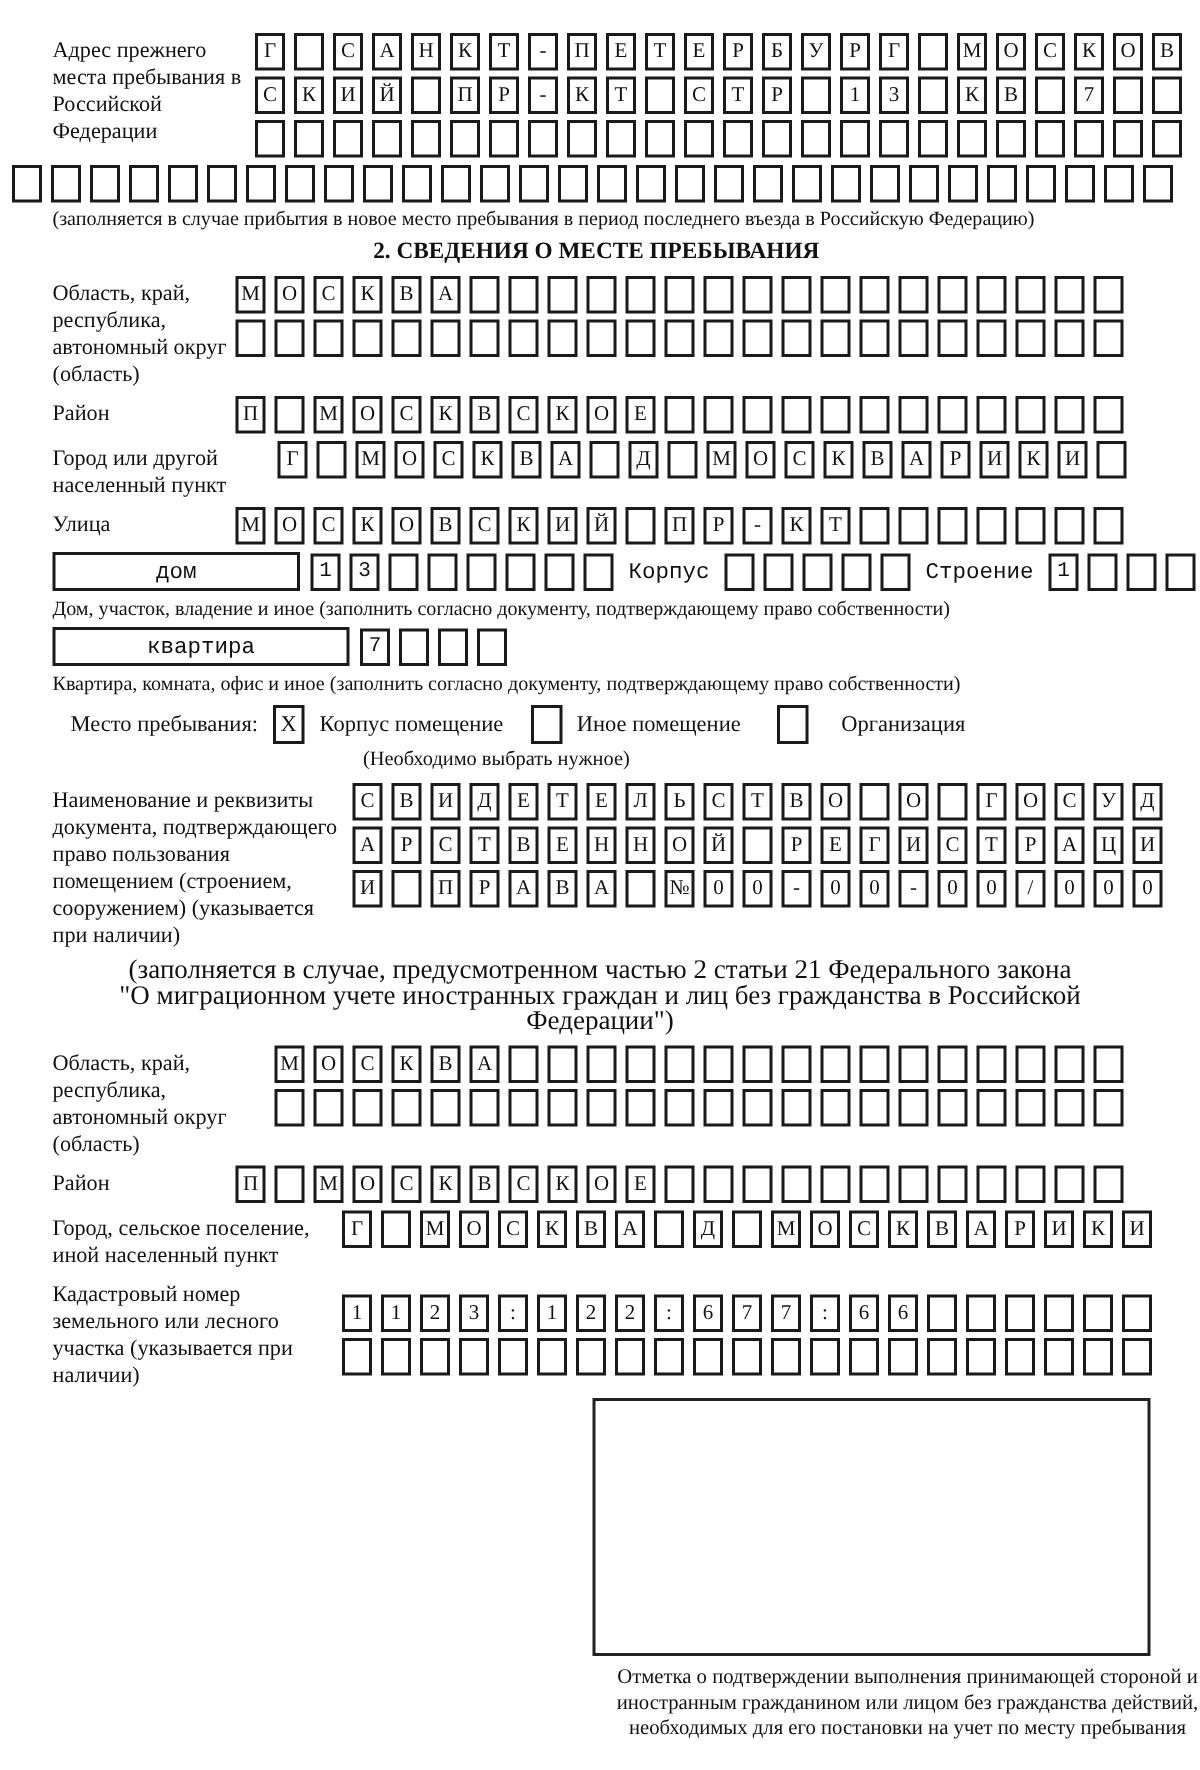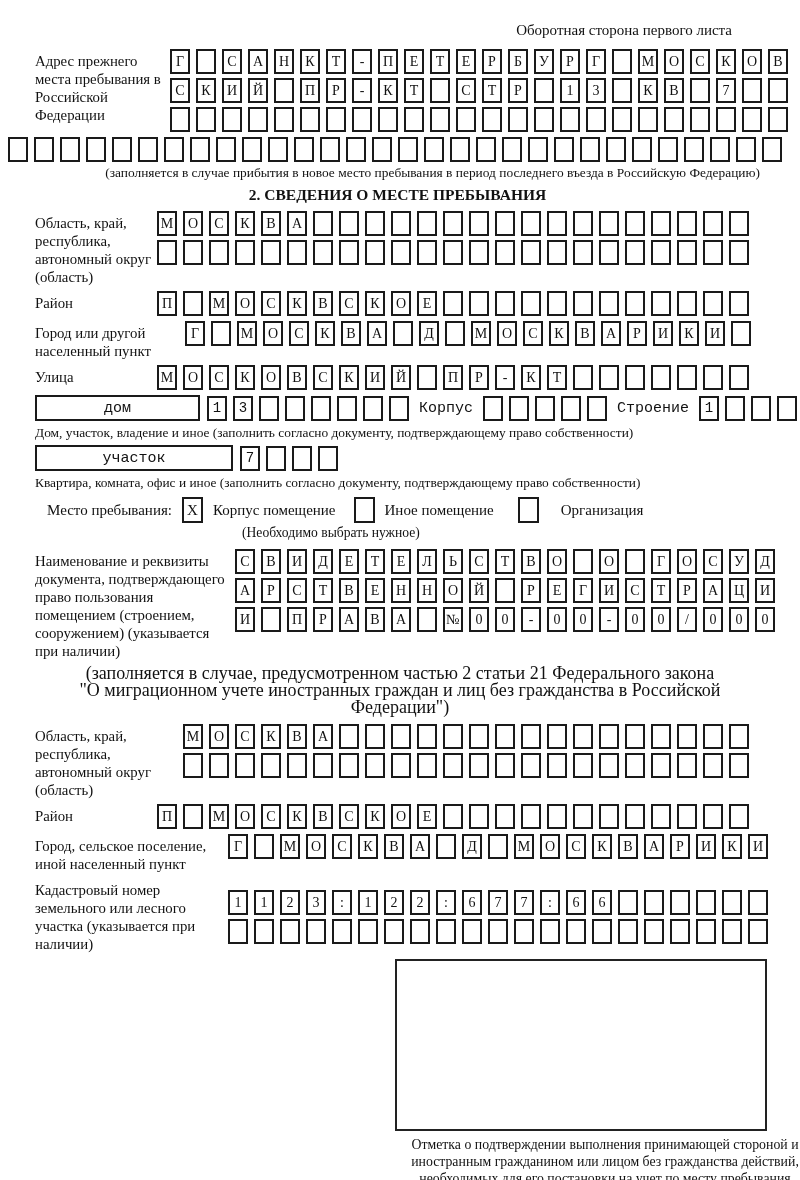--- a/index.html
+++ b/index.html
@@ -22,21 +22,21 @@
   .cells { display:flex; gap:6px; }
   .cell {
     flex:0 0 20px; width:20px; height:25px;
     border:2px solid #1a1a1a;
     display:inline-flex; align-items:center; justify-content:center;
     font-size:14px; line-height:1;
   }
   .fullrow { margin-left:-27px; margin-bottom:3px; }
 
   .caption { font-size:13.4px; line-height:16px; margin:0 0 4px 0; }
-  .caption.center { text-align:right; padding-right:30px; }
+  .caption.center { text-align:left; padding-right:30px; }
   .sec-title { font-weight:bold; text-align:center; font-size:15.5px; margin:5px 30px 7px 0; }
 
   .wide-cell {
     border:2px solid #1a1a1a; height:26px;
     display:flex; align-items:center; justify-content:center;
     flex:0 0 auto; font-size:15px;
   }
   .house-row, .apt-row { display:flex; align-items:center; gap:7px; margin-bottom:4px;font-family:Liberation Mono, monospace; }
   .inline-lbl { font-size:15px; padding:0 3px; }
 
@@ -57,21 +57,20 @@
   .stamp-caption {
     margin:5px 0 0 352px; width:436px;
     text-align:center; font-size:13.8px; line-height:17px;
   }
 </style>
 </head>
 <body>
 
 <div class="page">
 
-  <div class="header-note">Оборотная сторона первого листа</div>
 
   <div class="row">
     <div class="lbl w135">Адрес прежнего места пребывания в Российской Федерации</div>
     <div class="rows">
       <div class="cells">
           <span class="cell">Г</span>
           <span class="cell"></span>
           <span class="cell">С</span>
           <span class="cell">А</span>
           <span class="cell">Н</span>
@@ -351,21 +350,21 @@
     <div class="cells">
         <span class="cell">1</span>
         <span class="cell"></span>
         <span class="cell"></span>
         <span class="cell"></span>
       </div>
   </div>
   <div class="caption">Дом, участок, владение и иное (заполнить согласно документу, подтверждающему право собственности)</div>
 
   <div class="apt-row">
-    <div class="wide-cell" style="width:198px;">участок</div>
+    <div class="wide-cell" style="width:198px;">квартира</div>
     <div class="cells">
         <span class="cell">7</span>
         <span class="cell"></span>
         <span class="cell"></span>
         <span class="cell"></span>
       </div>
   </div>
   <div class="caption">Квартира, комната, офис и иное (заполнить согласно документу, подтверждающему право собственности)</div>
 
   <div class="stay-row">

